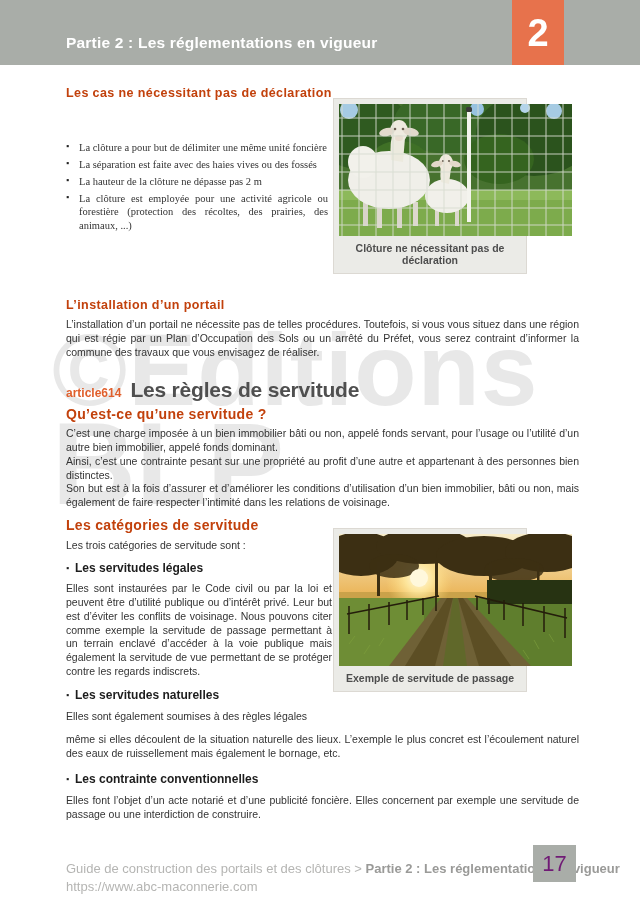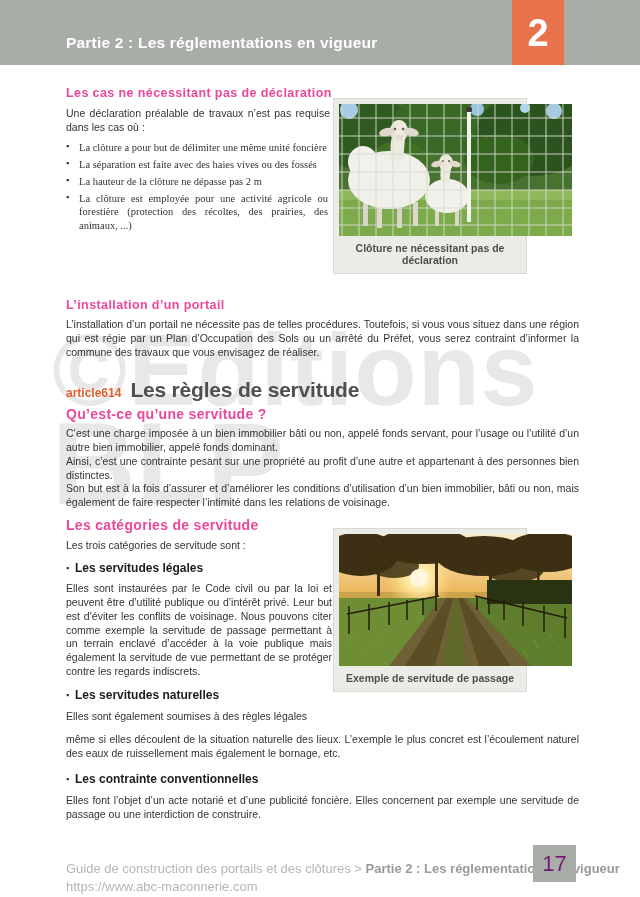--- a/index.html
+++ b/index.html
@@ -16,21 +16,21 @@
   .chapter-box{position:absolute;left:512px;top:0;width:52px;height:65px;background:#e7724c;display:flex;align-items:center;justify-content:center;}
   .chapter-num{font-size:38px;font-weight:bold;color:#fff;line-height:1;}
 
   
   .watermark{position:absolute;left:52px;top:330px;z-index:0;color:rgba(110,110,110,.16);font-weight:bold;line-height:.8;pointer-events:none;white-space:nowrap;}
   .wm1{font-size:102px;letter-spacing:1px;display:block;}
   .wm2{font-size:116px;display:block;margin-top:6px;}
 
   .layer{position:absolute;inset:0;z-index:1;}
 
-  .h-gray{position:absolute;left:66px;font-weight:bold;color:#ec4899;white-space:nowrap;}
+  .h-gray{position:absolute;left:66px;font-weight:bold;color:#c2410c;white-space:nowrap;}
   .h-sm{font-size:12.5px;letter-spacing:.4px;}
   .h-md{font-size:14px;letter-spacing:.3px;}
 
   .para{position:absolute;left:66px;font-size:10.5px;line-height:1.32;color:#333;text-align:justify;}
   .para p{margin:0;}
 
   ul.bullets{margin:0;padding:0;list-style:none;font-family:Liberation Serif, serif;}
   ul.bullets li{position:relative;padding-left:13px;margin-bottom:3px;text-align:justify;}
   ul.bullets li::before{content:"▪";position:absolute;left:0;top:0;font-size:8.5px;color:#222;}
 
@@ -64,21 +64,20 @@
   <div class="header">
     <div class="header-title">Partie 2 : Les réglementations en vigueur</div>
     <div class="chapter-box">
       <span class="chapter-num">2</span>
     </div>
   </div>
 
   <div class="layer">
 
     <div class="h-gray h-sm" style="top:86px;">Les cas ne nécessitant pas de déclaration</div>
-    <div class="para" style="top:107px;width:264px;">Une déclaration préalable de travaux n’est pas requise dans les cas où :</div>
     <div class="para" style="top:141px;width:262px;">
       <ul class="bullets">
         <li>La clôture a pour but de délimiter une même unité foncière</li>
         <li>La séparation est faite avec des haies vives ou des fossés</li>
         <li>La hauteur de la clôture ne dépasse pas 2 m</li>
         <li>La clôture est employée pour une activité agricole ou forestière (protection des récoltes, des prairies, des animaux, ...)</li>
       </ul>
     </div>
 
     <figure class="img-card" style="top:98px;margin:0;">

